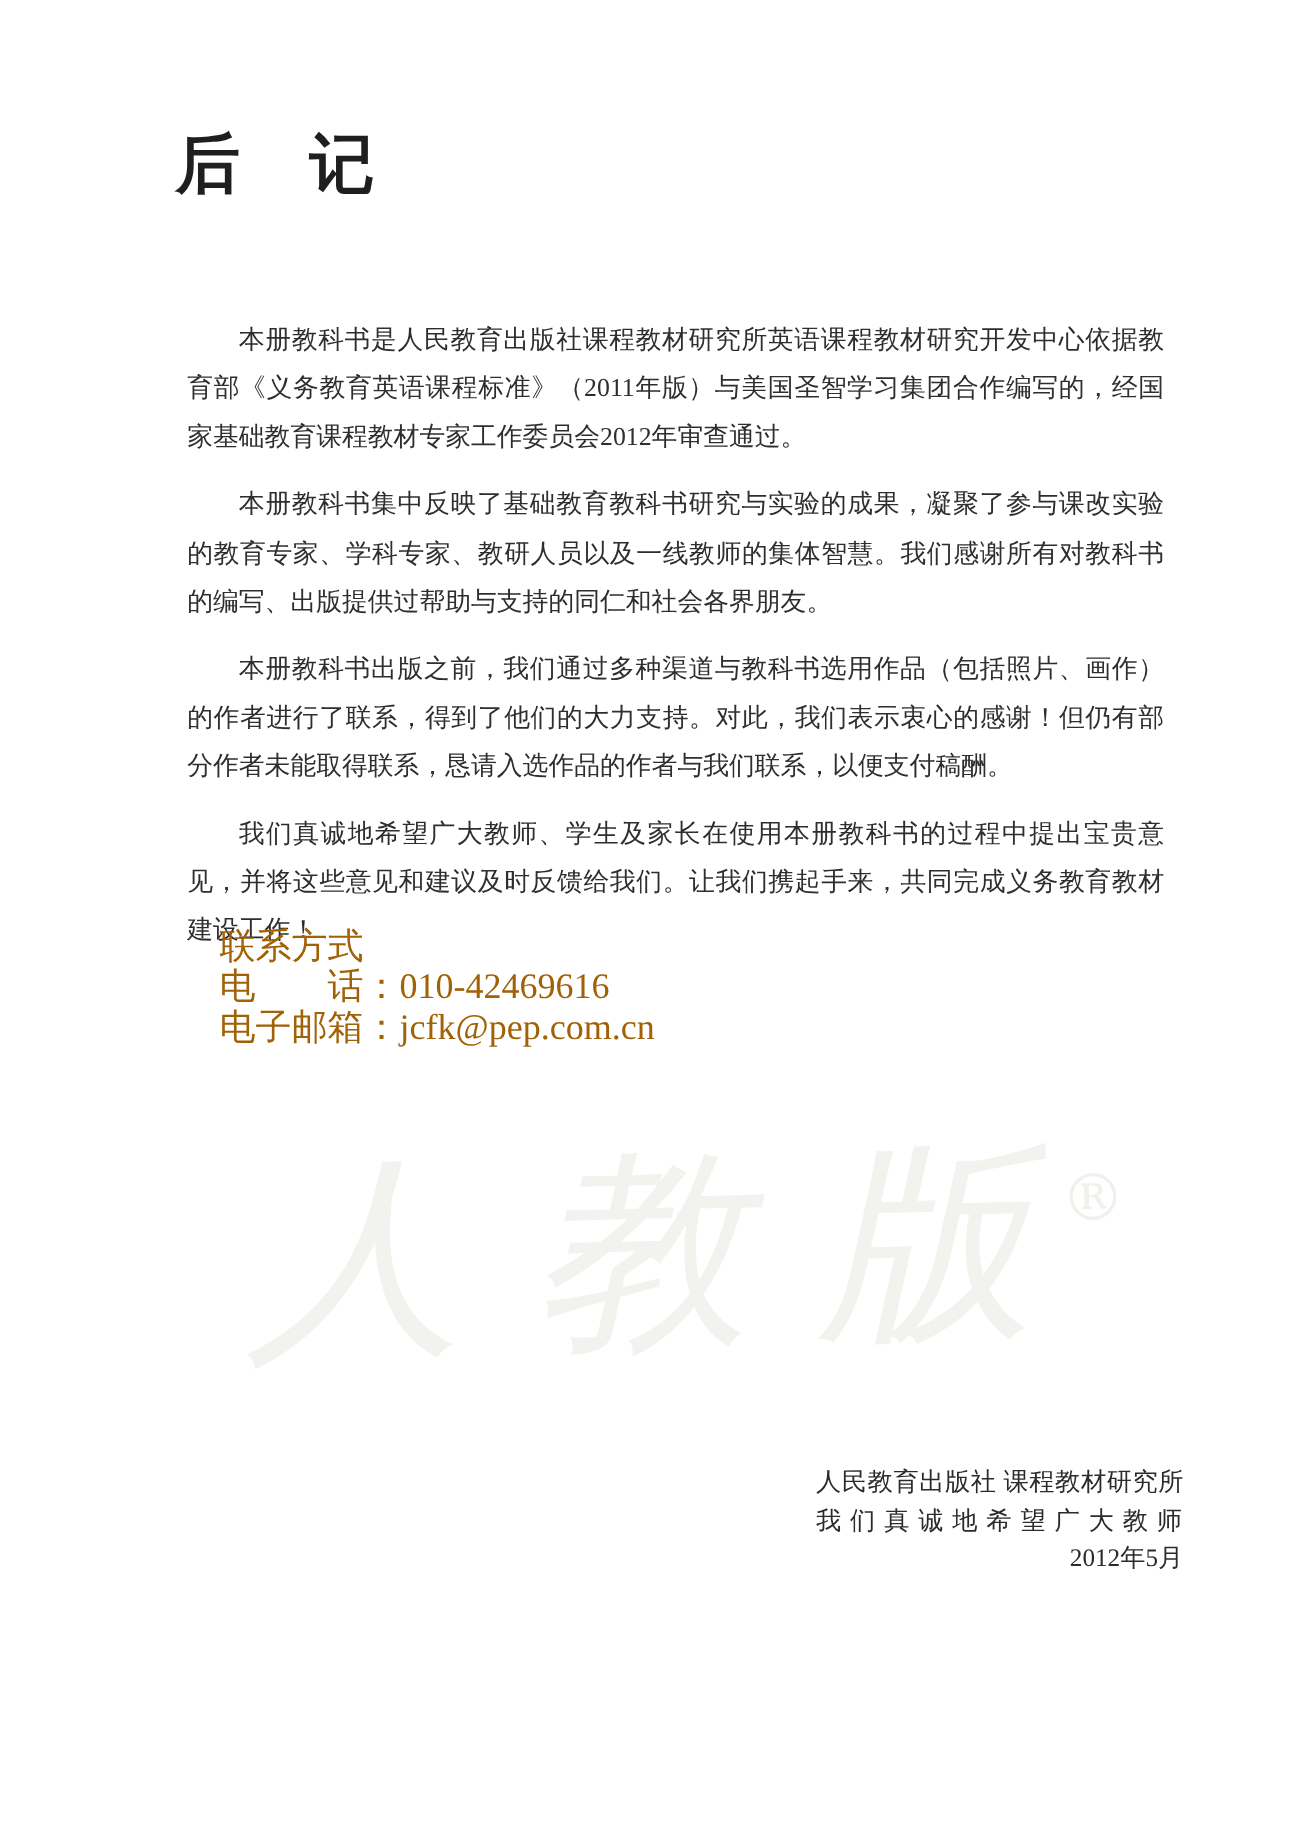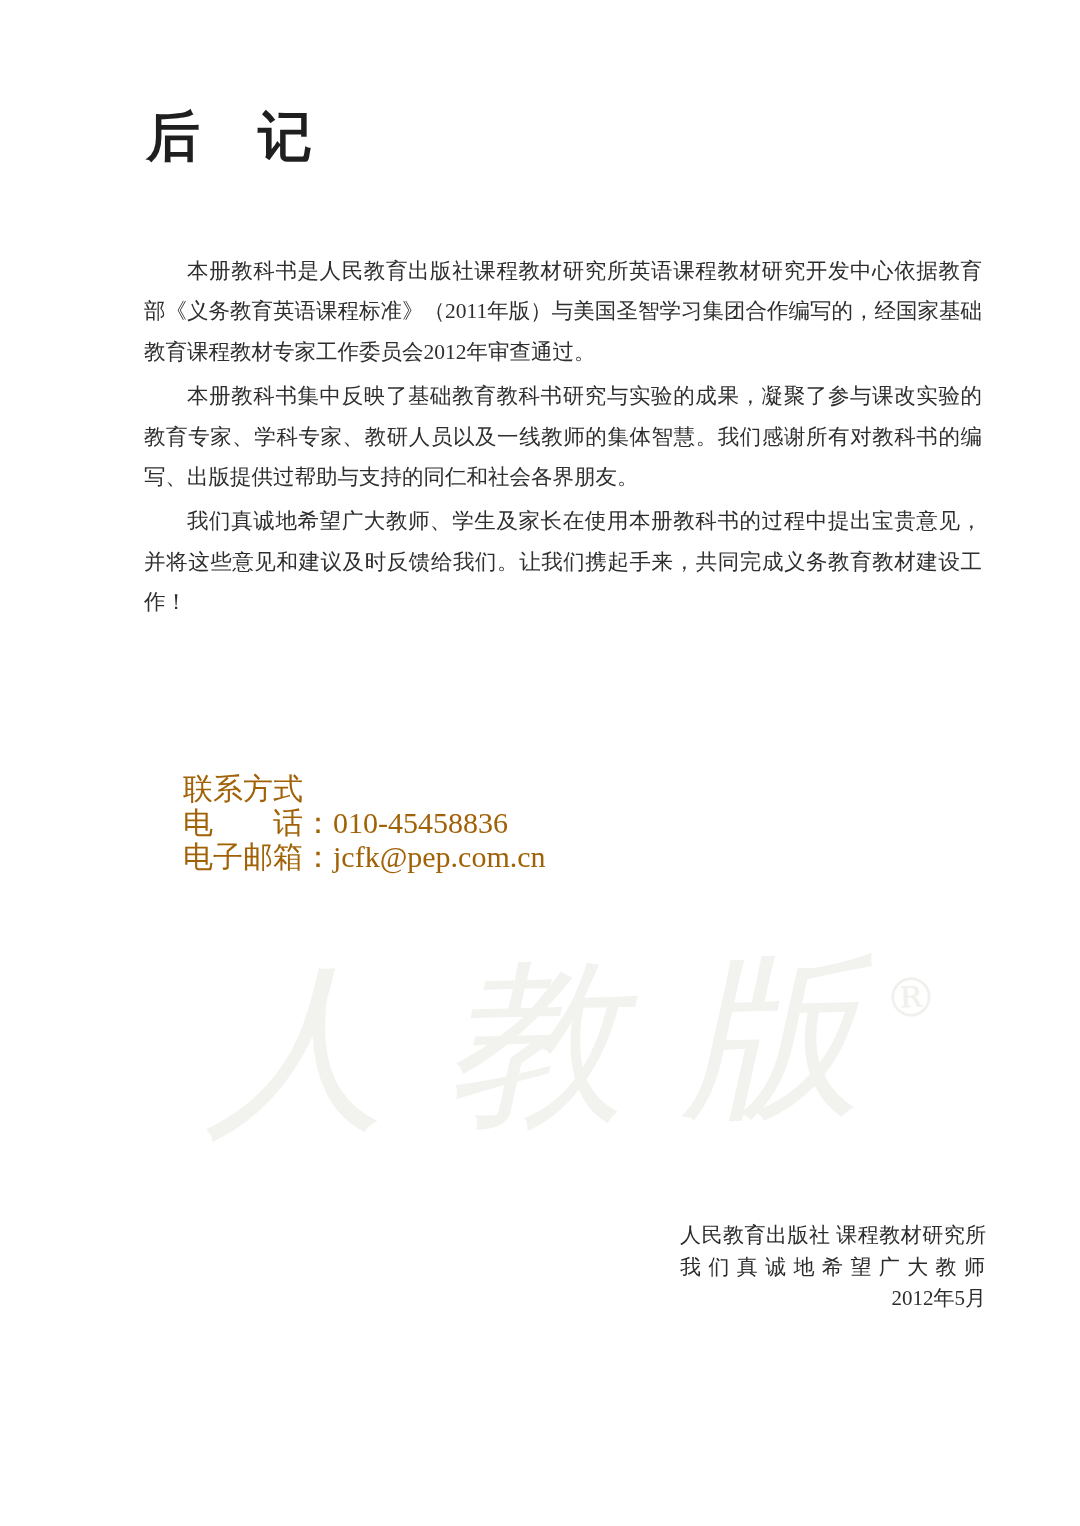--- a/index.html
+++ b/index.html
@@ -33,21 +33,21 @@
     position: absolute;
     left: 140px;
     top: 247px;
     width: 846px;
     font-size: 21.5px;
     line-height: 40.4px;
     text-align: justify;
     color: #2e2e2e;
   }
   .body-text p {
-    margin: 4px;
+    margin: 16px;
     text-indent: 2em;
   }
   .contact {
     position: absolute;
     left: 183px;
     top: 772px;
     font-size: 30px;
     line-height: 34px;
     color: #a16207;
   }
@@ -104,26 +104,27 @@
 </head>
 <body>
 
 <div class="page">
 
   <h1 class="title">后　记</h1>
 
   <div class="body-text">
     <p>本册教科书是人民教育出版社课程教材研究所英语课程教材研究开发中心依据教育部《义务教育英语课程标准》（2011年版）与美国圣智学习集团合作编写的，经国家基础教育课程教材专家工作委员会2012年审查通过。</p>
     <p>本册教科书集中反映了基础教育教科书研究与实验的成果，凝聚了参与课改实验的教育专家、学科专家、教研人员以及一线教师的集体智慧。我们感谢所有对教科书的编写、出版提供过帮助与支持的同仁和社会各界朋友。</p>
+    <p>本册教科书出版之前，我们通过多种渠道与教科书选用作品（包括照片、画作）的作者进行了联系，得到了他们的大力支持。对此，我们表示衷心的感谢！但仍有部分作者未能取得联系，恳请入选作品的作者与我们联系，以便支付稿酬。</p>
     <p>我们真诚地希望广大教师、学生及家长在使用本册教科书的过程中提出宝贵意见，并将这些意见和建议及时反馈给我们。让我们携起手来，共同完成义务教育教材建设工作！</p>
   </div>
 
   <div class="contact">
     <div class="contact-line">联系方式</div>
-    <div class="contact-line"><span>电　　话：</span><span>010-45458836</span></div>
+    <div class="contact-line"><span>电　　话：</span><span>010-42469616</span></div>
     <div class="contact-line"><span>电子邮箱：</span><span>jcfk@pep.com.cn</span></div>
   </div>
 
   <div class="watermark"><span>人教版</span><span class="wm-reg">®</span></div>
 
   <div class="signature">
     <div class="sig-line1">人民教育出版社 课程教材研究所</div>
     <div class="sig-line2">我们真诚地希望广大教师</div>
     <div class="sig-date">2012年5月</div>
   </div>

